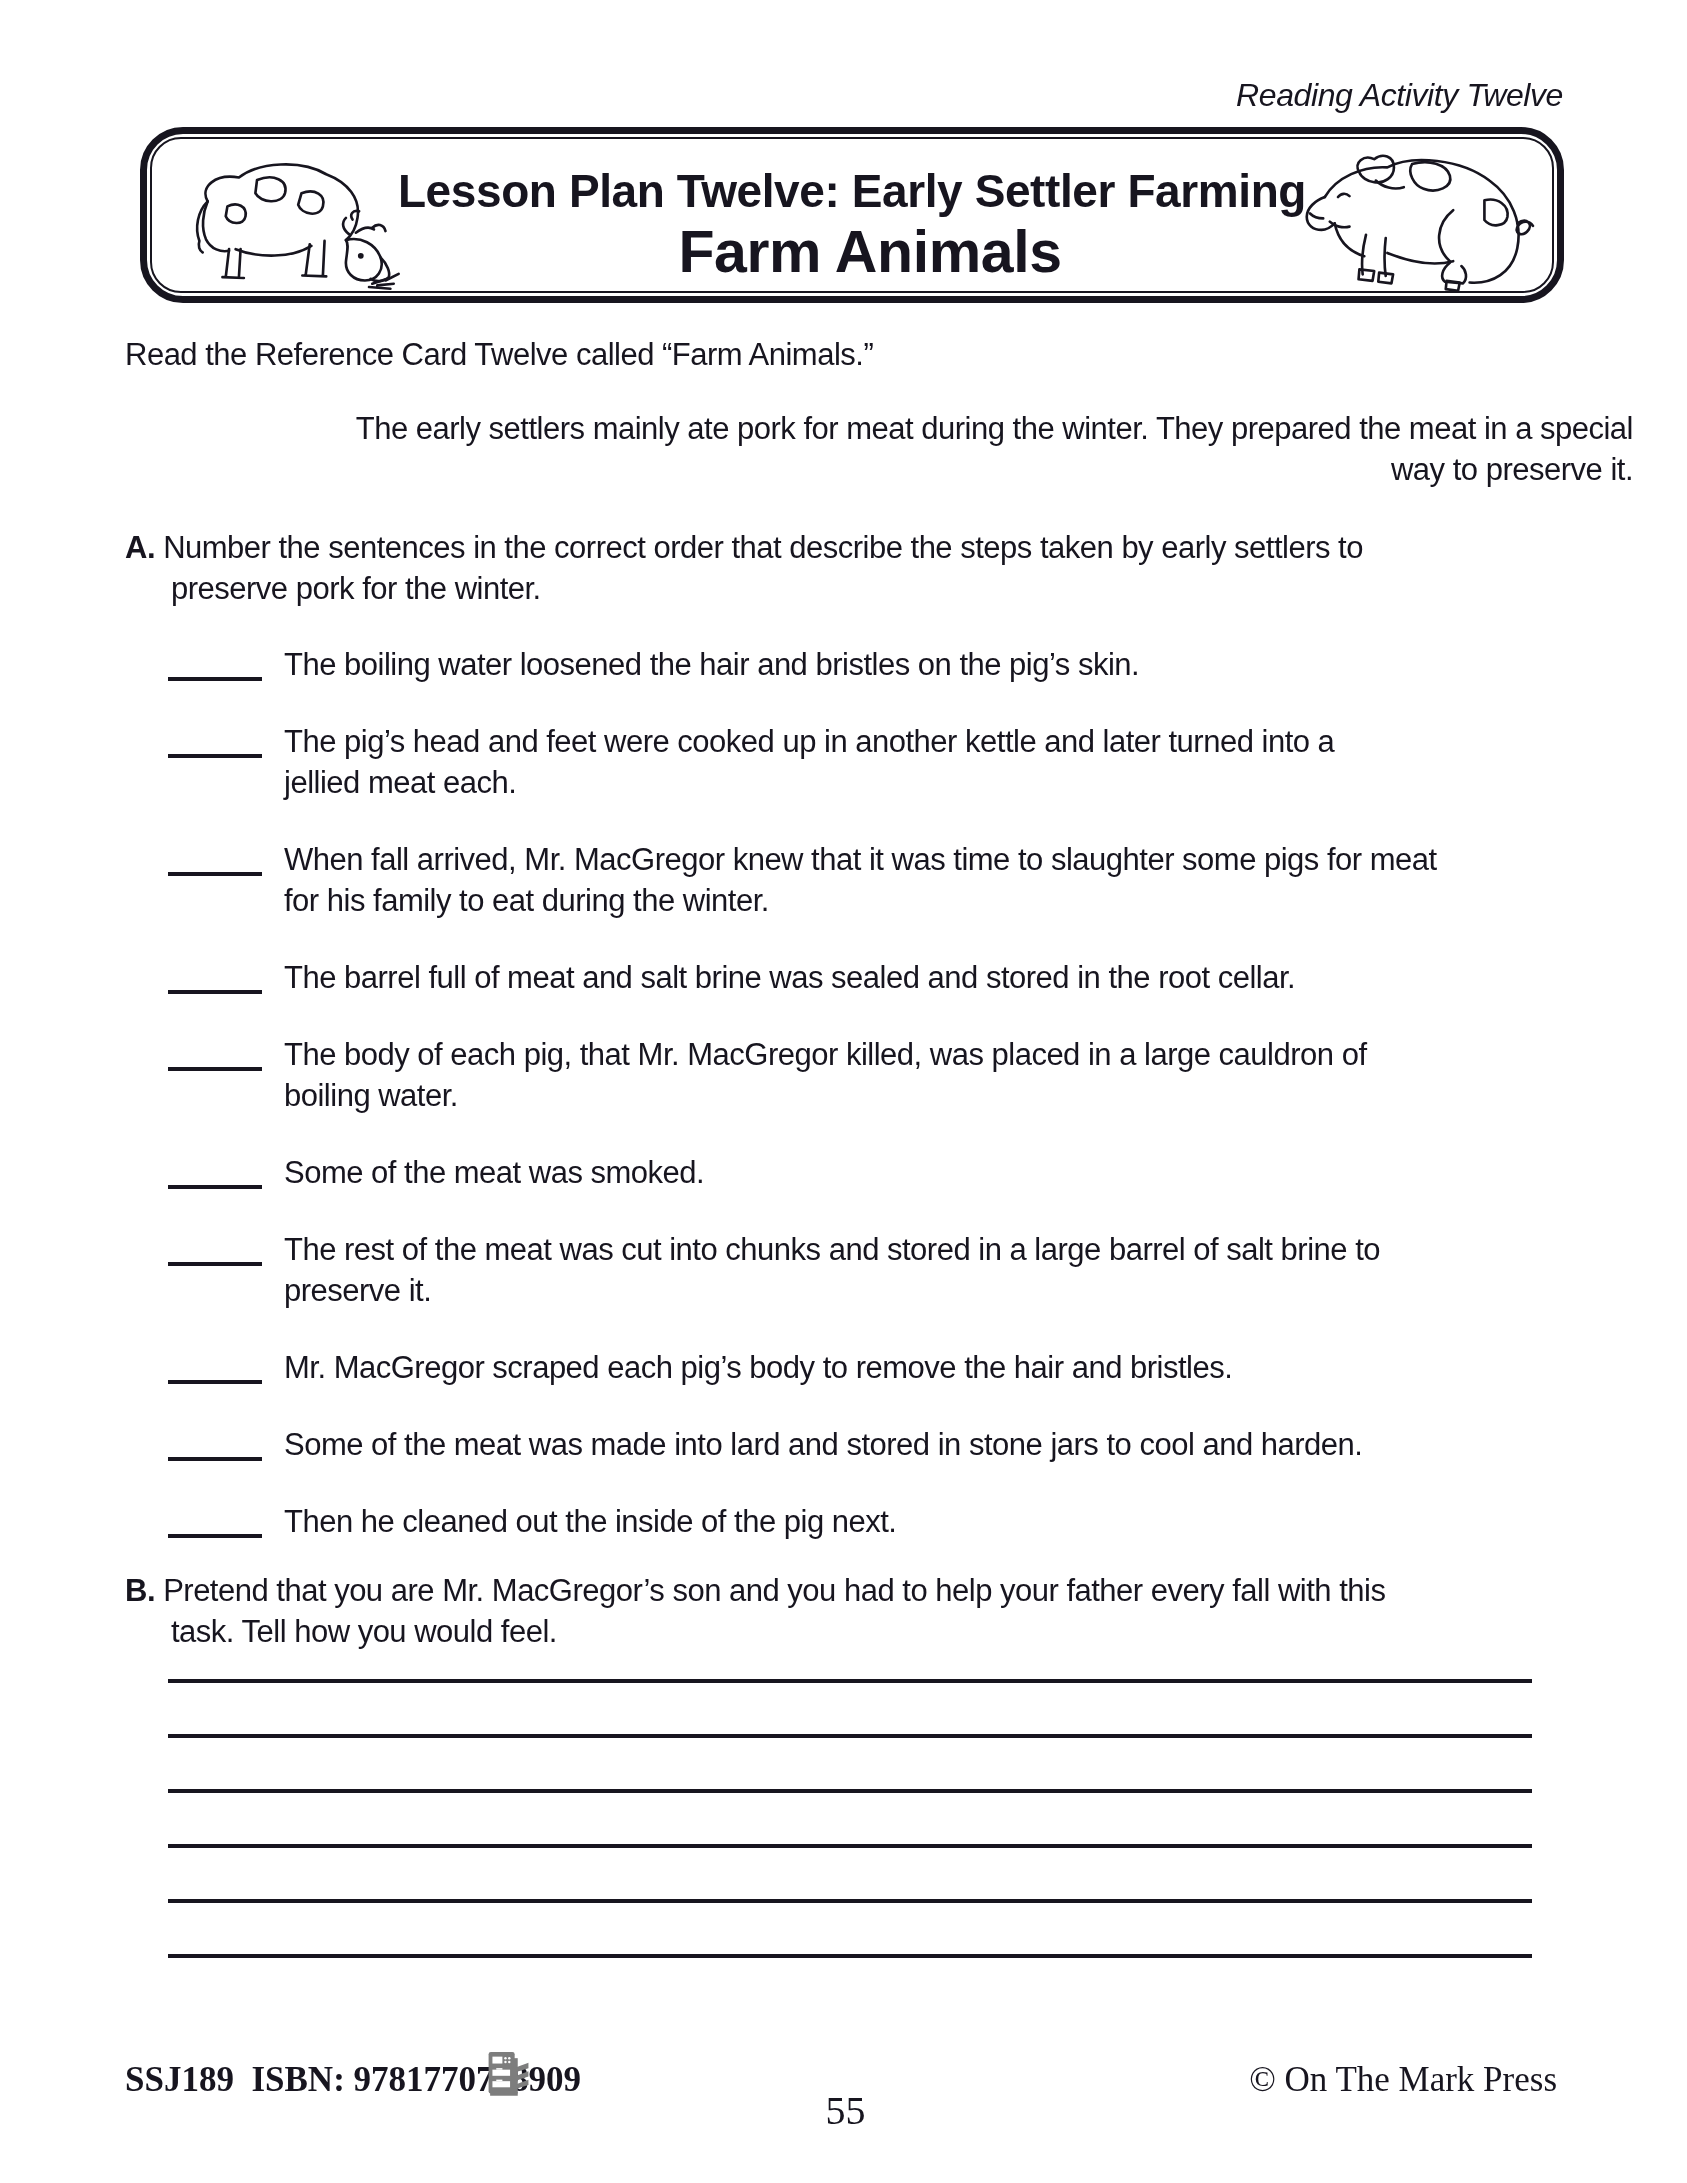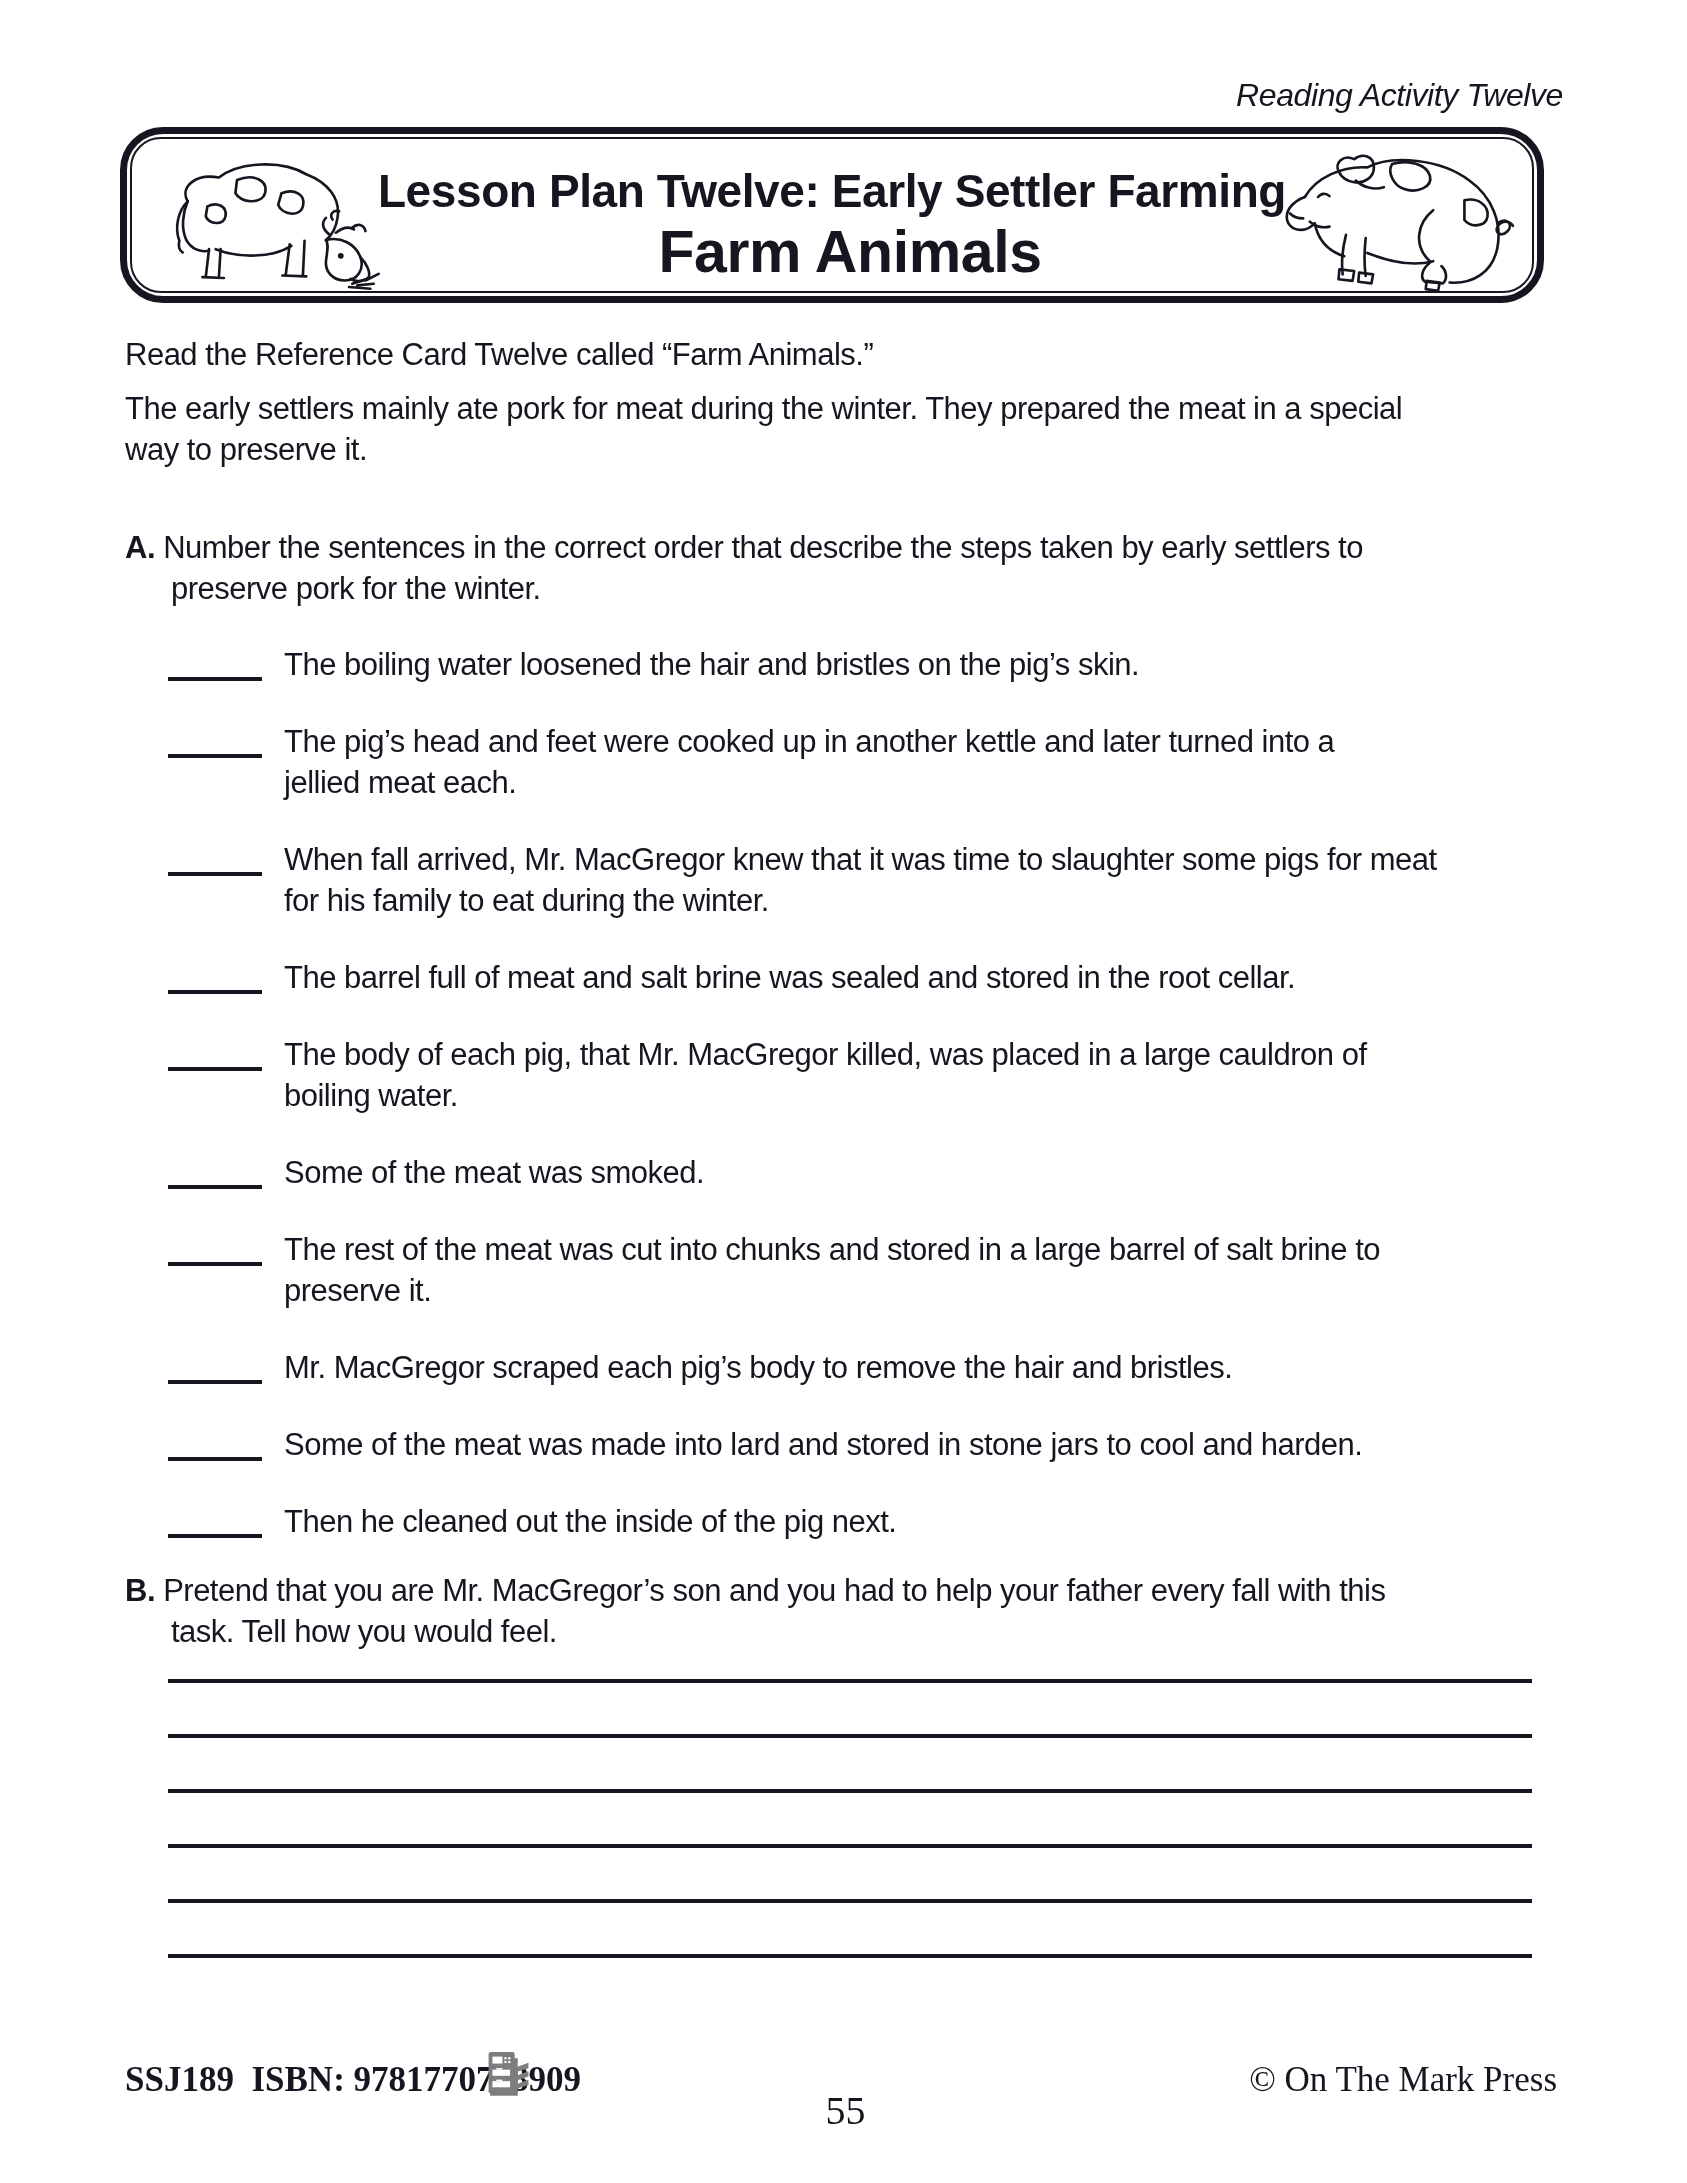--- a/index.html
+++ b/index.html
@@ -11,41 +11,41 @@
     font-family:"Liberation Sans", sans-serif;
     overflow:hidden;
   }
   
   .header-label{
     position:absolute;top:77px;right:124px;
     font-style:italic;font-size:32px;letter-spacing:-0.4px;
   }
   
   .title-box{
-    position:absolute;left:120px;top:127px;width:1424px;height:176px;
+    position:absolute;left:140px;top:127px;width:1424px;height:176px;
     box-sizing:border-box;border:7.4px solid #17151f;border-radius:43px;
   }
   .title-box::before{
     content:"";position:absolute;inset:3.3px;border:2.5px solid #17151f;border-radius:31px;
   }
   .title-line1{
     position:absolute;left:0;right:0;top:30px;text-align:center;
     font-size:46px;font-weight:700;letter-spacing:-0.4px;
   }
   .title-line2{
     position:absolute;left:0;right:0;top:84px;text-align:center;
     font-size:59px;font-weight:700;letter-spacing:-0.4px;padding-left:36px;
   }
   .cow-art{position:absolute;left:31px;top:18px;}
   .pig-art{position:absolute;right:15px;top:10px;}
   .lineart{stroke:#17151f;fill:none;stroke-width:3.2;stroke-linecap:round;stroke-linejoin:round;}
   
   .bodytext{font-size:31px;line-height:41px;letter-spacing:-0.5px;}
   .intro{position:absolute;left:125px;top:334px;width:1499px;}
-  .paragraph{position:absolute;left:125px;top:388px;width:1508px;white-space:pre-line;}
+  .paragraph{position:absolute;left:125px;top:408px;width:1508px;white-space:pre-line;text-align:right;}
   .section-heading{position:absolute;left:125px;width:1516px;padding-left:46px;text-indent:-46px;box-sizing:border-box;}
   .section-a{top:527px;}
   .section-b{top:1570px;}
   .section-heading .marker{font-weight:700;}
   .section-heading .htext{white-space:pre-line;}
   
   .sentence-list{position:absolute;left:168px;top:644px;width:1450px;}
   .item{display:flex;align-items:flex-start;margin-bottom:36px;}
   .numbering-blank{
     flex:0 0 94px;height:33px;margin-right:22px;

